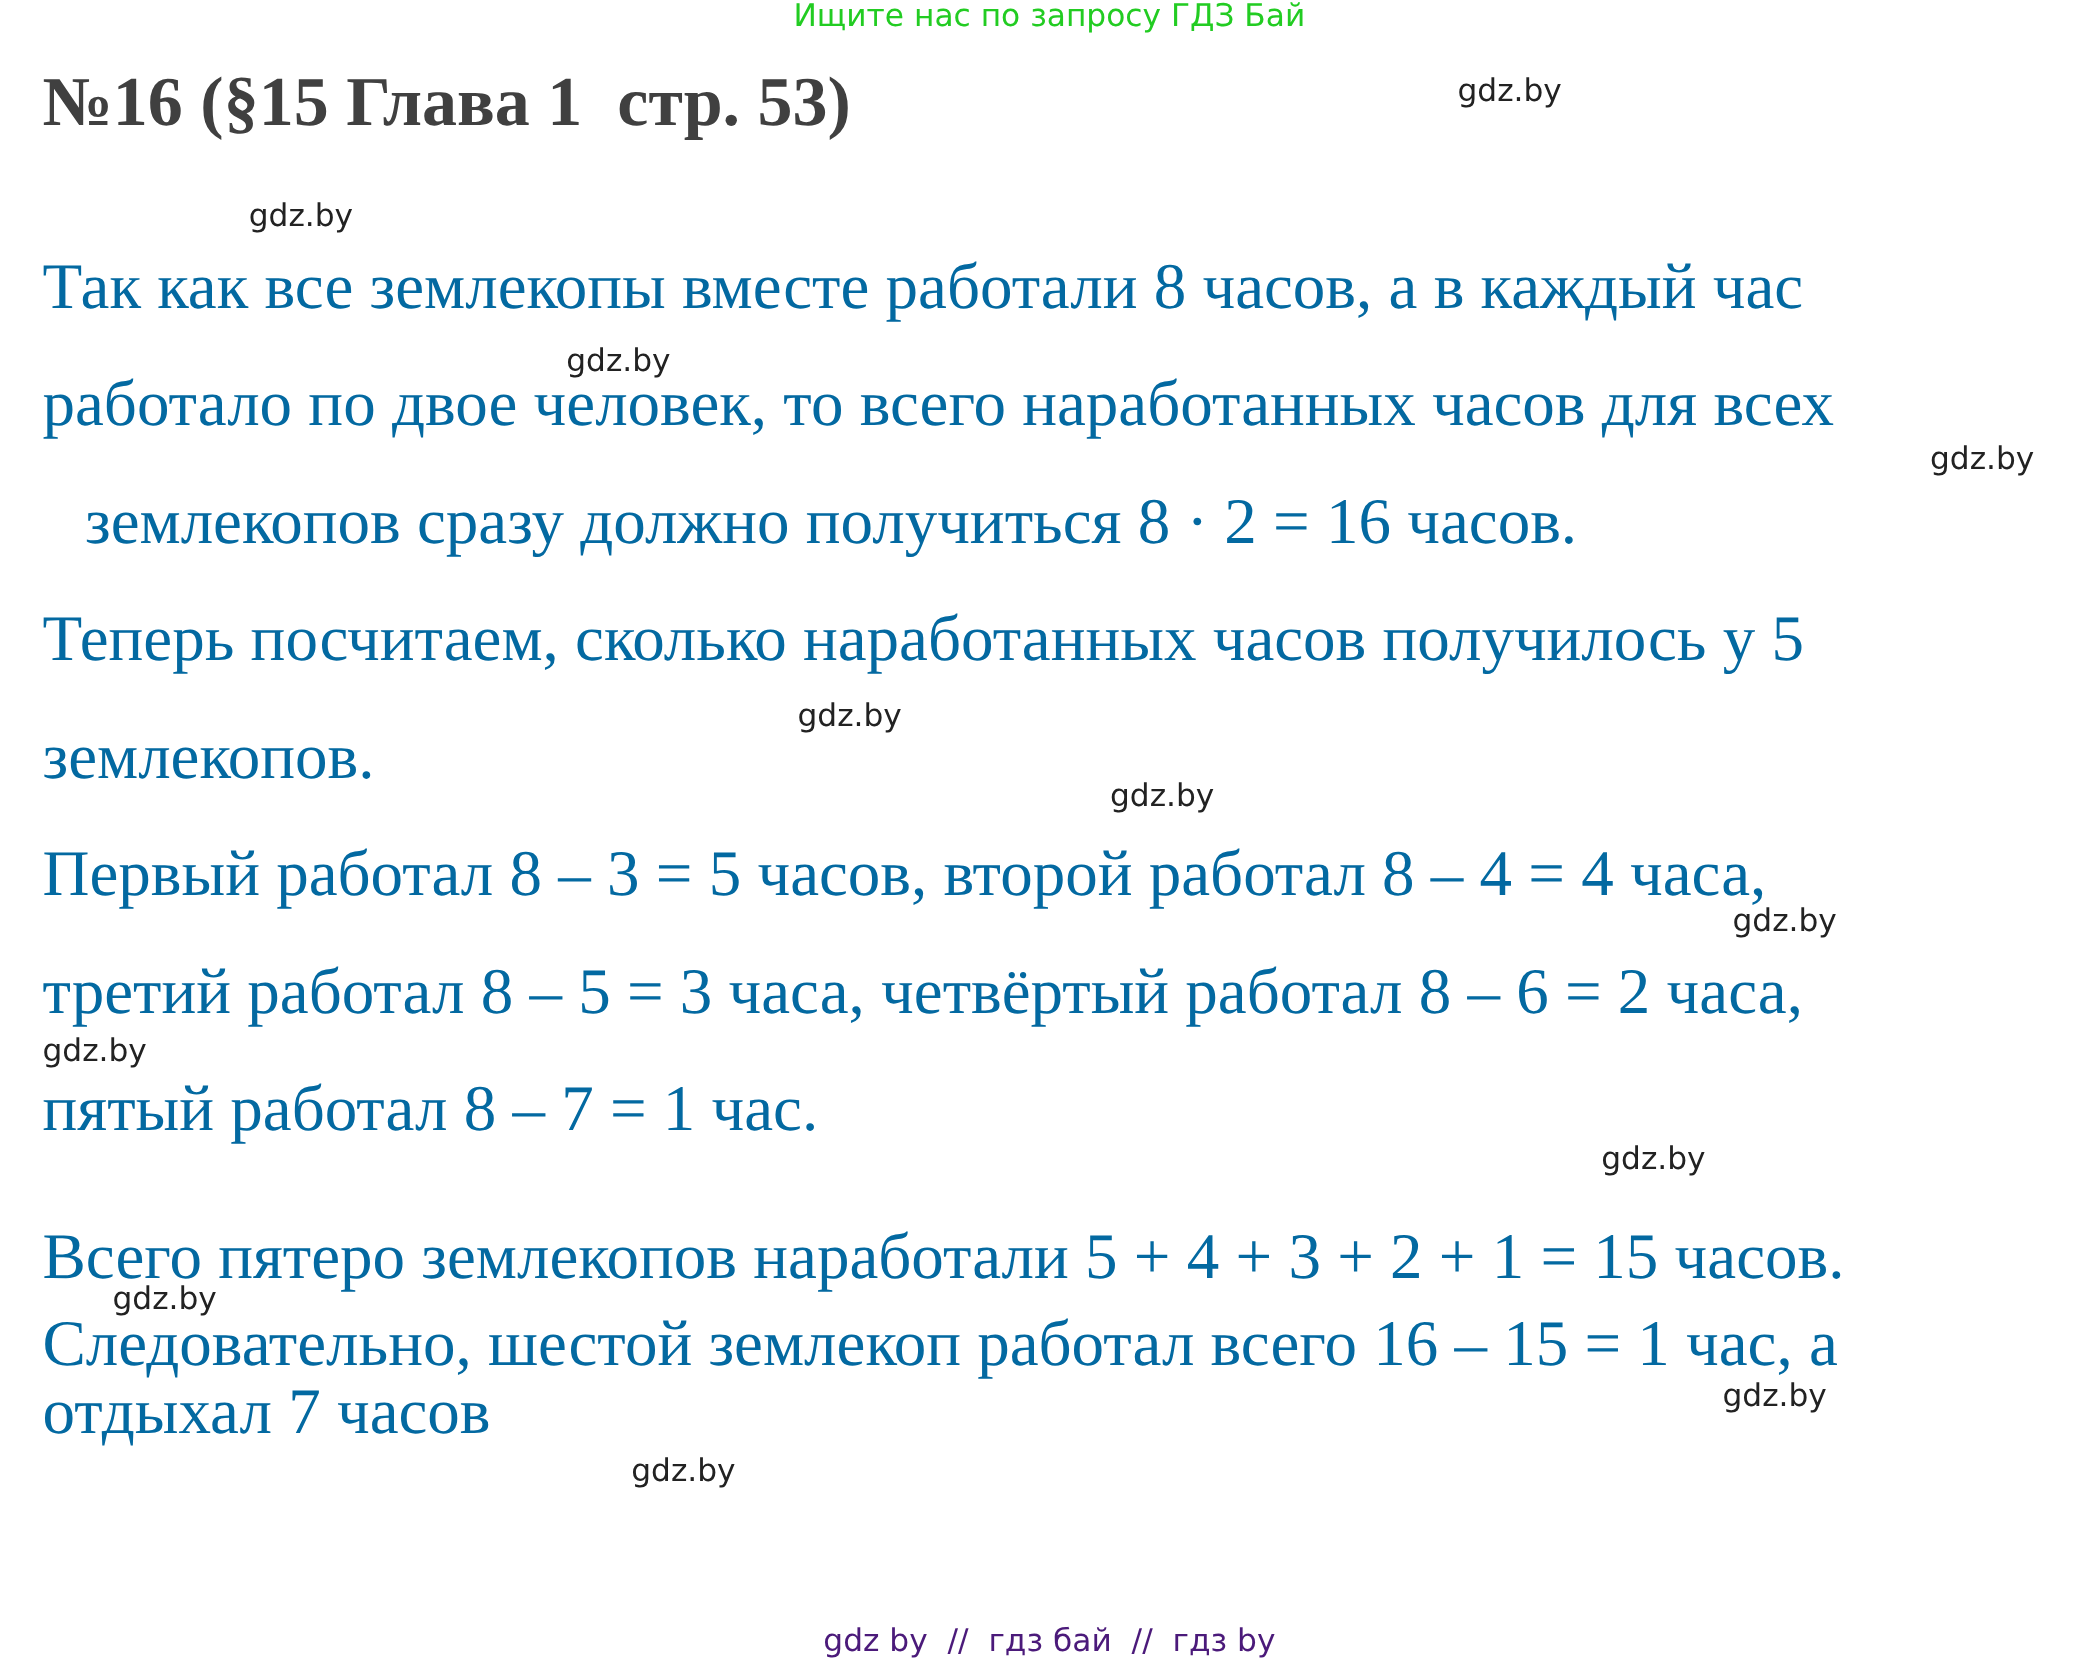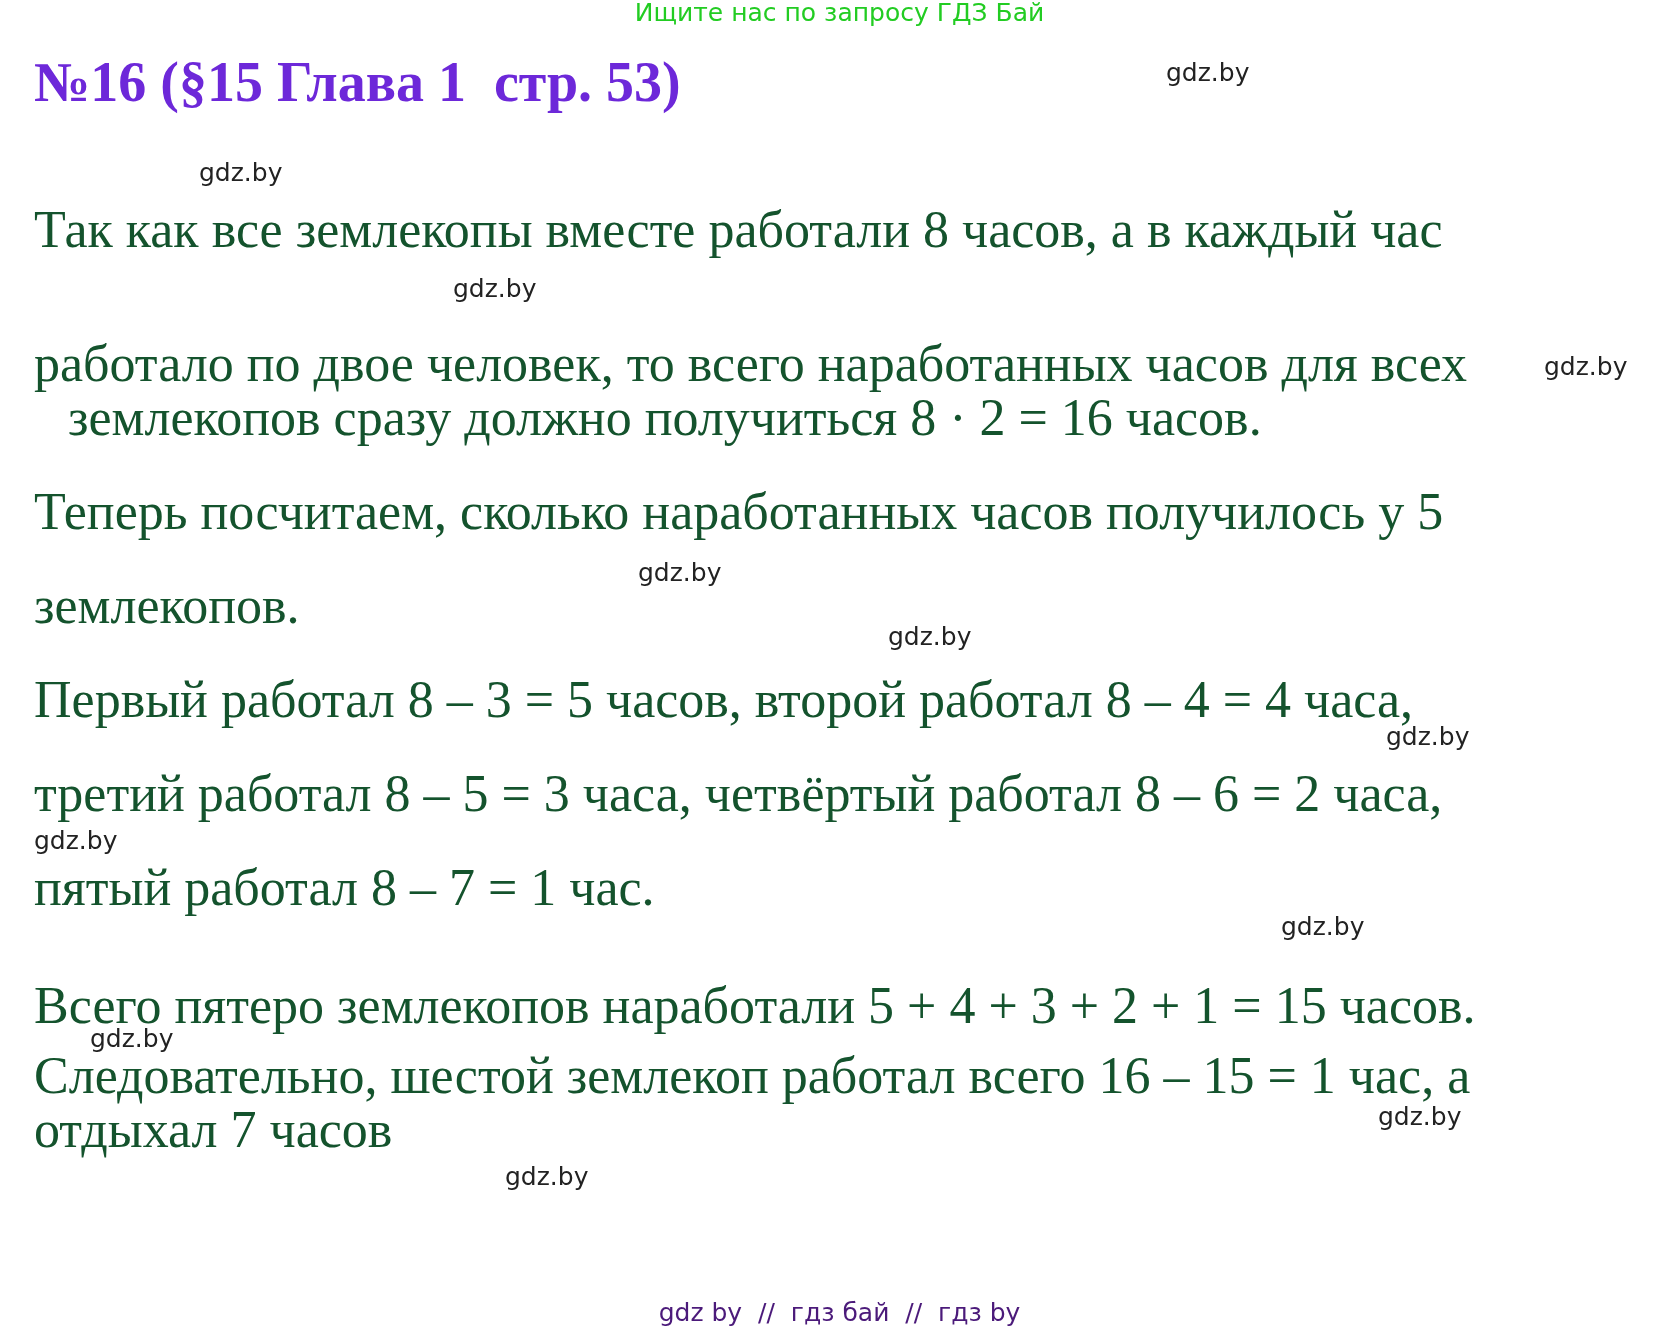--- a/index.html
+++ b/index.html
@@ -24,30 +24,30 @@
       color: #22cc22;
       letter-spacing: 0px;
     }
     .title {
       position: absolute;
       top: 54px;
       left: 34px;
       font-family: "Liberation Serif", serif;
       font-weight: bold;
       font-size: 56px;
-      color: #6d28d9;
+      color: #404040;
       white-space: pre;
       line-height: 1;
     }
     .line {
       position: absolute;
       left: 34px;
       font-family: "Liberation Serif", serif;
       font-size: 52px;
-      color: #14532d;
+      color: #0369a1;
       white-space: pre;
       line-height: 1;
     }
     .wm {
       position: absolute;
       font-family: "DejaVu Sans", sans-serif;
       font-size: 25px;
       color: #222222;
       line-height: 1;
       white-space: pre;
@@ -78,21 +78,21 @@
 <div class="wm" style="top:560px;left:638px;">gdz.by</div>
 <div class="wm" style="top:624px;left:888px;">gdz.by</div>
 <div class="wm" style="top:724px;left:1386px;">gdz.by</div>
 <div class="wm" style="top:828px;left:34px;">gdz.by</div>
 <div class="wm" style="top:914px;left:1281px;">gdz.by</div>
 <div class="wm" style="top:1026px;left:90px;">gdz.by</div>
 <div class="wm" style="top:1104px;left:1378px;">gdz.by</div>
 <div class="wm" style="top:1164px;left:505px;">gdz.by</div>
 
 <div class="line" style="top:204px;">Так как все землекопы вместе работали 8 часов, а в каждый час</div>
-<div class="line" style="top:298px;margin-top:40px;">работало по двое человек, то всего наработанных часов для всех</div>
+<div class="line" style="top:298px;">работало по двое человек, то всего наработанных часов для всех</div>
 <div class="line" style="top:392px;margin-left:34px;">землекопов сразу должно получиться 8 · 2 = 16 часов.</div>
 <div class="line" style="top:486px;">Теперь посчитаем, сколько наработанных часов получилось у 5</div>
 <div class="line" style="top:580px;">землекопов.</div>
 <div class="line" style="top:674px;">Первый работал 8 – 3 = 5 часов, второй работал 8 – 4 = 4 часа,</div>
 <div class="line" style="top:768px;">третий работал 8 – 5 = 3 часа, четвёртый работал 8 – 6 = 2 часа,</div>
 <div class="line" style="top:862px;">пятый работал 8 – 7 = 1 час.</div>
 <div class="line" style="top:956px;margin-top:24px;">Всего пятеро землекопов наработали 5 + 4 + 3 + 2 + 1 = 15 часов.</div>
 <div class="line" style="top:1050px;">Следовательно, шестой землекоп работал всего 16 – 15 = 1 час, а</div>
 <div class="line" style="top:1104px;">отдыхал 7 часов</div>
 

